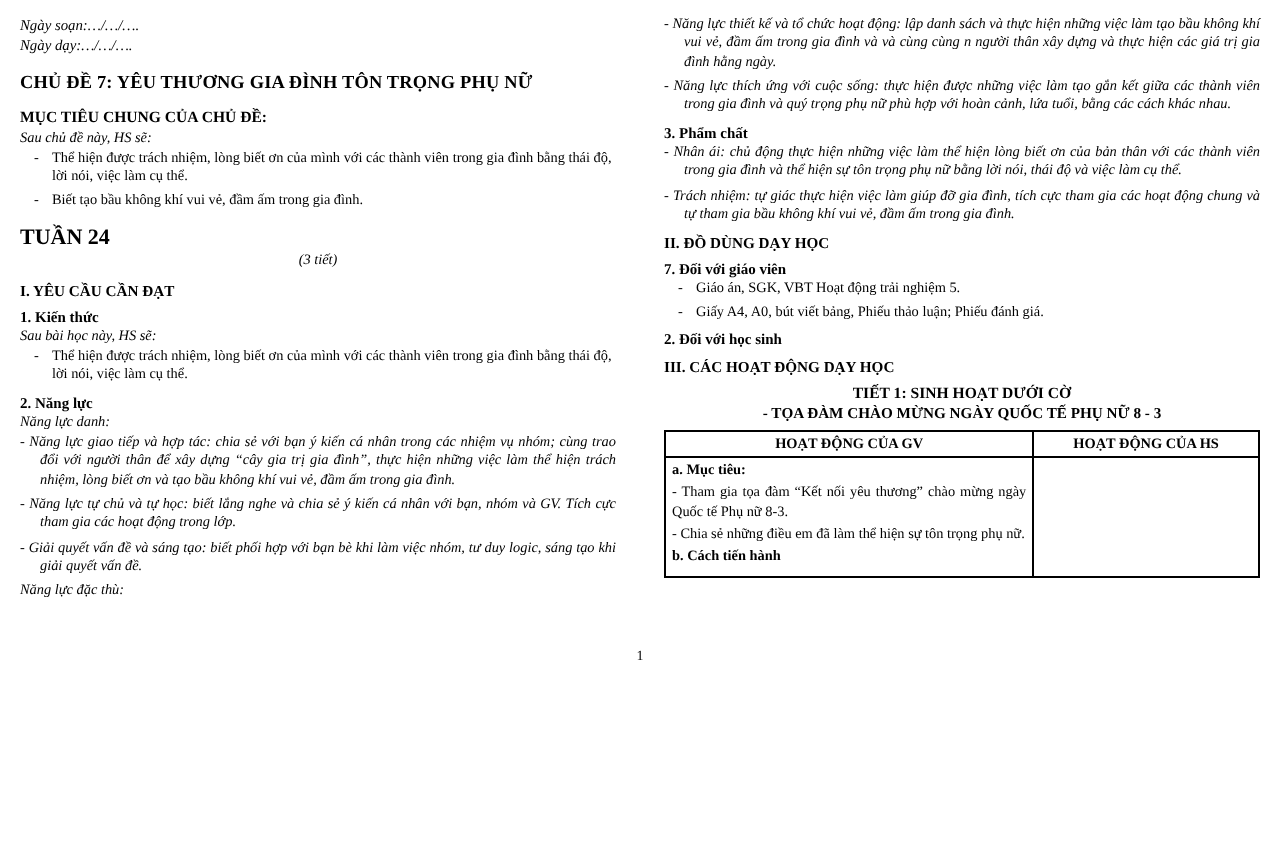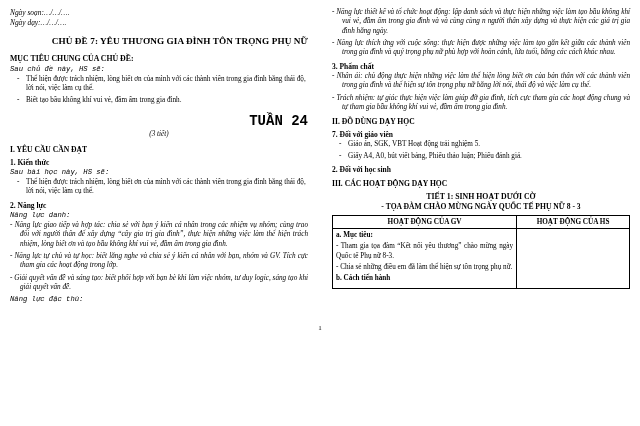--- a/index.html
+++ b/index.html
@@ -19,21 +19,21 @@
   }
   .col{
     width:50%;
     box-sizing:border-box;
   }
   .col-left{padding-right:12px;}
   .col-right{padding-left:12px;}
   p{margin:0 0 3px 0;}
   .hdr-line{font-size:7.4px;font-style:italic;margin-bottom:1px;}
   .chude{
-    text-align:right;
+    text-align:left;
     font-weight:bold;
     font-size:9.2px;
     margin:9px 0 8px 0;
     letter-spacing:0.1px;
   }
   .sect-bold{font-weight:bold;font-size:7.8px;margin:4px 0 2px 0;}
   .ital{font-style:italic;}
   .bullets{margin:0;padding-left:16px;}
   .bullets li{
     font-size:7.2px;
@@ -41,34 +41,33 @@
     margin-bottom:2px;
     list-style-type:none;
     position:relative;
   }
   .bullets li:before{
     content:"-";
     position:absolute;
     left:-9px;
   }
   .tuan{
-    text-align:right;
+    text-align:left;
     font-weight:bold;
-    font-size:14px;
+    font-size:11px;
     margin:8px 0 0 0;
-    font-family:Liberation Mono, monospace;
   }
   .tiet{
     text-align:center;
     font-style:italic;
     font-size:7.2px;
     margin:1px 0 7px 0;
   }
   .numhead{font-weight:bold;font-size:7.5px;margin:4px 0 1px 0;}
-  .subital{font-style:italic;font-size:7.2px;margin:1px 0 2px 0;font-family:Liberation Mono, monospace;}
+  .subital{font-style:italic;font-size:7.2px;margin:1px 0 2px 0;}
   .dash-para{font-size:7.2px;line-height:1.3;margin:0 0 3px 0;text-align:justify;padding-left:10px;text-indent:-10px;}
   .romanhead{font-weight:bold;font-size:7.6px;margin:5px 0 2px 0;}
   .centerbold{text-align:center;font-weight:bold;font-size:7.8px;margin:4px 0 1px 0;}
   .centerbold2{text-align:center;font-weight:bold;font-size:7.6px;margin:0 0 4px 0;}
   table.act{
     width:100%;
     border-collapse:collapse;
     font-size:7.2px;
   }
   table.act th, table.act td{

